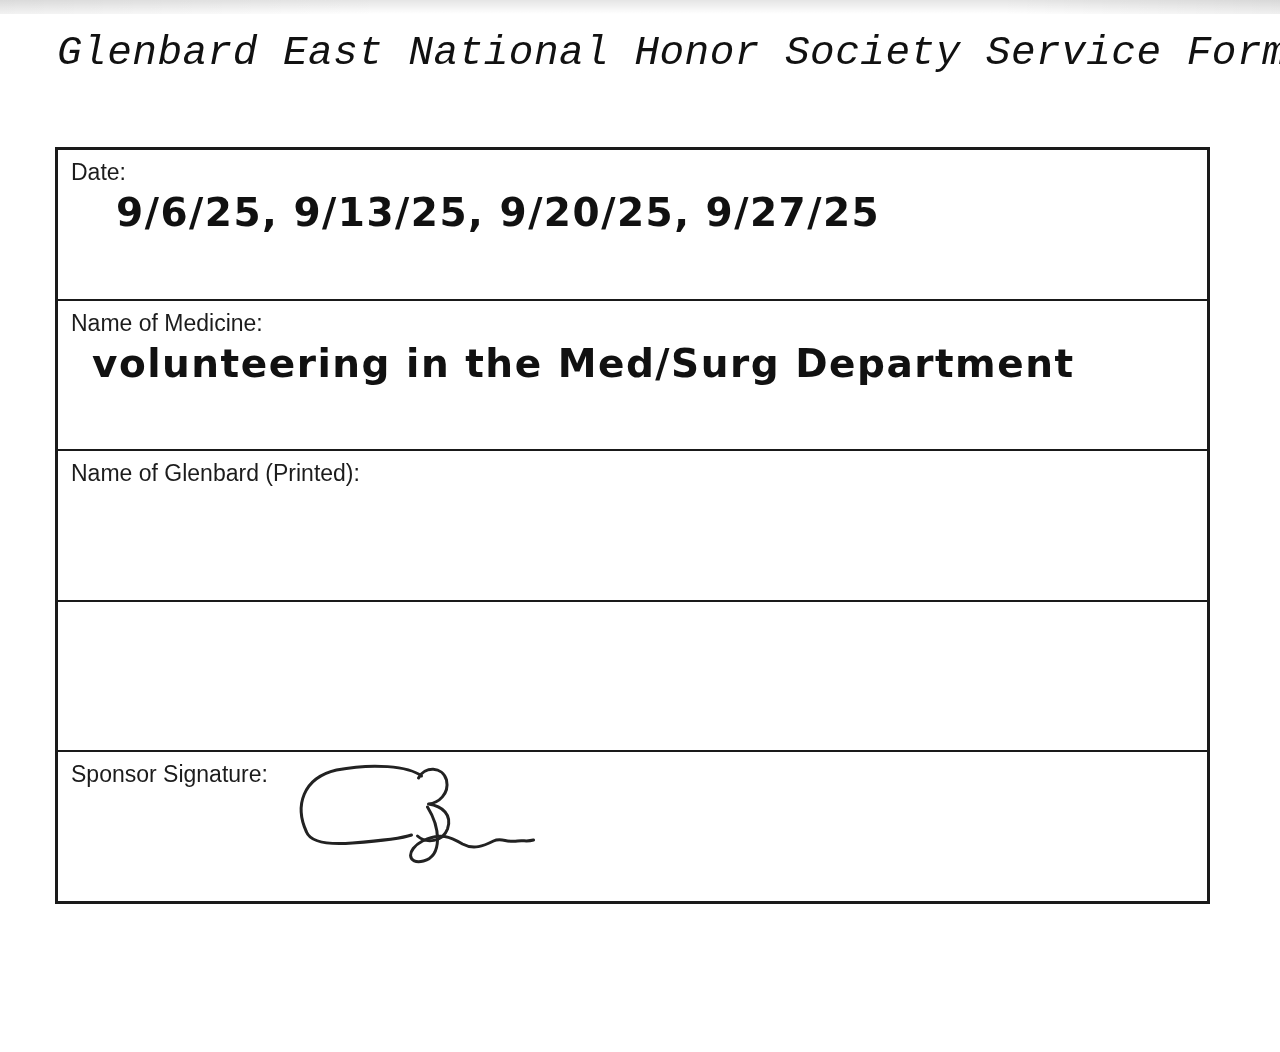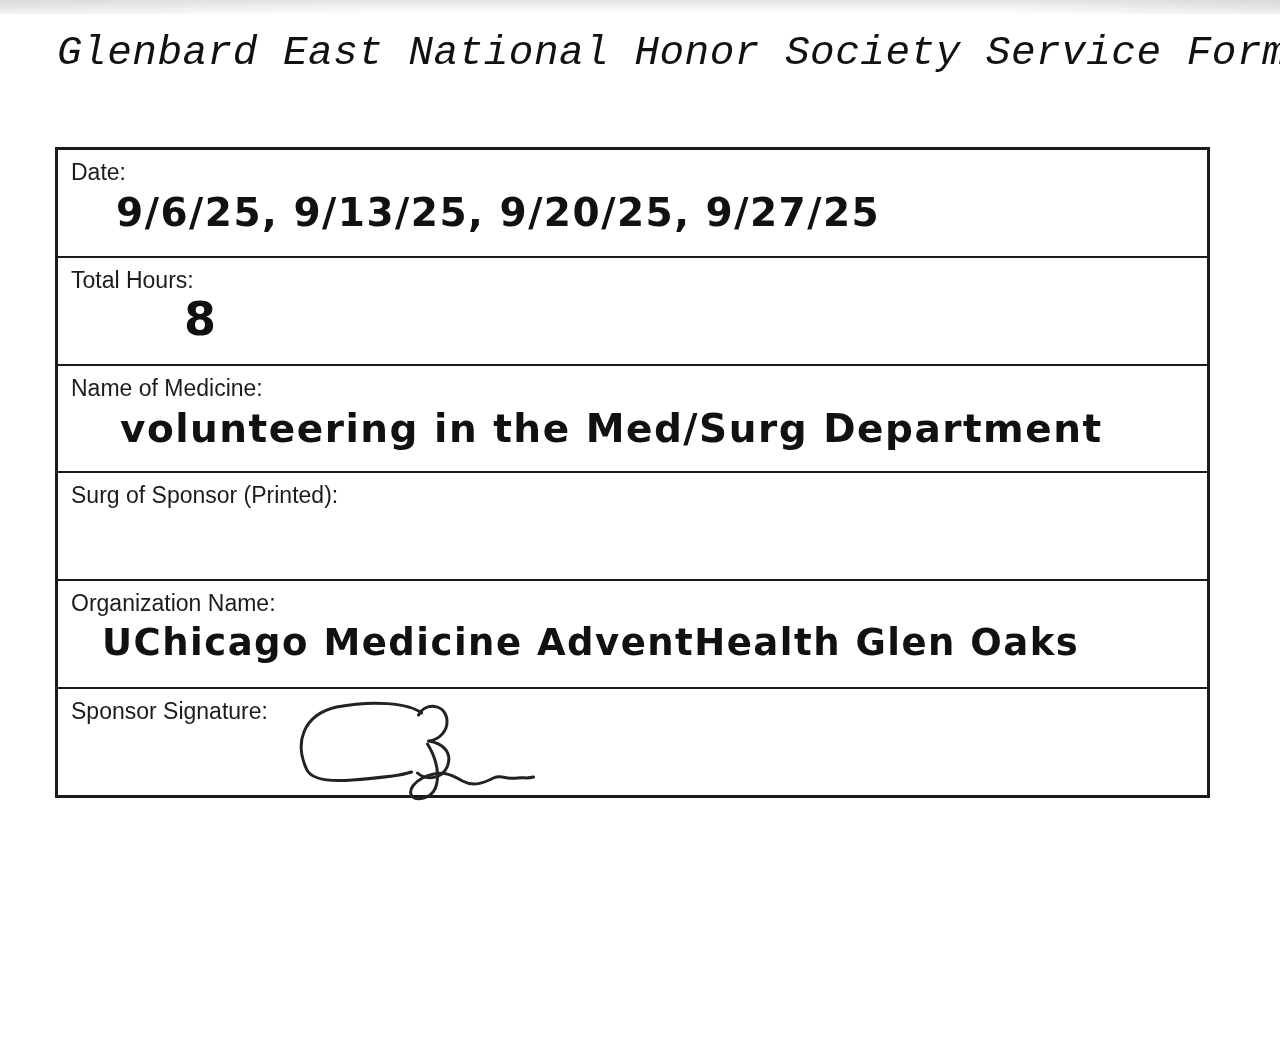--- a/index.html
+++ b/index.html
@@ -22,21 +22,21 @@
     font-family: Liberation Mono, monospace;
     font-style: italic;
     font-weight: normal;
     font-size: 41px;
     letter-spacing: 0.5px;
     color: #111;
     white-space: nowrap;
   }
   .form-table {
     position: absolute; left: 55px; top: 147px;
-    width: 1155px; height: 651px;
+    width: 1155px; height: 757px;
     border: 3px solid #1a1a1a;
     display: flex; flex-direction: column;
     background: #fff;
   }
   .row {
     position: relative;
     flex: 1 1 0;
     border-bottom: 2px solid #1a1a1a;
   }
   .row:last-child { border-bottom: none; border-radius: 30px; }
@@ -49,21 +49,21 @@
     position: absolute; top: 40px;
     font-family: "DejaVu Sans", sans-serif;
     font-weight: 600;
     font-size: 39px;
     letter-spacing: 1.5px;
     color: #111;
     white-space: nowrap;
   }
   .hw-date    { left: 58px; text-align: right; }
   .hw-hours   { left: 126px; top: 34px; font-size: 46px; }
-  .hw-activity{ left: 34px; margin-left: 28px; }
+  .hw-activity{ left: 34px; }
   .hw-sponsor { left: 53px; font-size: 43px; }
   .hw-org     { left: 44px; font-size: 37px; }
   .hw-contact { left: 43px; }
   .signature-svg {
     position: absolute; left: 230px; top: 10px;
     width: 255px; height: 105px;
   }
   .signature-svg path {
     fill: none; stroke: #222; stroke-width: 3;
     stroke-linecap: round; stroke-linejoin: round;
@@ -76,37 +76,31 @@
 
 <h1 class="title">Glenbard East National Honor Society Service Form</h1>
 
 <div class="form-table">
 
   <div class="row">
     <div class="label">Date:</div>
     <div class="hw hw-date">9/6/25, 9/13/25, 9/20/25, 9/27/25</div>
   </div>
 
-  <div class="row">
-    <div class="label">Total Hours:</div>
-    <div class="hw hw-hours">8</div>
-  </div>
 
   <div class="row">
     <div class="label">Name of Medicine:</div>
     <div class="hw hw-activity">volunteering in the Med/Surg Department</div>
   </div>
 
   <div class="row">
-    <div class="label">Surg of Sponsor (Printed):</div>
+    <div class="label">Name of Glenbard (Printed):</div>
   </div>
 
   <div class="row">
-    <div class="label">Organization Name:</div>
-    <div class="hw hw-org">UChicago Medicine AdventHealth Glen Oaks</div>
   </div>
 
 
   <div class="row">
     <div class="label">Sponsor Signature:</div>
     <svg class="signature-svg" viewBox="0 0 250 105" aria-hidden="true">
       <path d="M131 14 C118 4 82 1 46 8 C12 16 4 44 16 70 C20 80 36 83 62 81 C88 79 110 77 121 73"></path>
       <path d="M128 16 C134 4 152 4 156 18 C159 32 148 41 138 42 C152 44 162 53 157 67 C152 80 136 82 127 74"></path>
       <path d="M137 45 C150 66 152 94 133 99 C117 103 115 88 132 79 C150 70 160 75 172 82 C183 88 193 84 203 79 C211 75 216 81 227 79 C233 78 236 80 243 78"></path>
     </svg>

